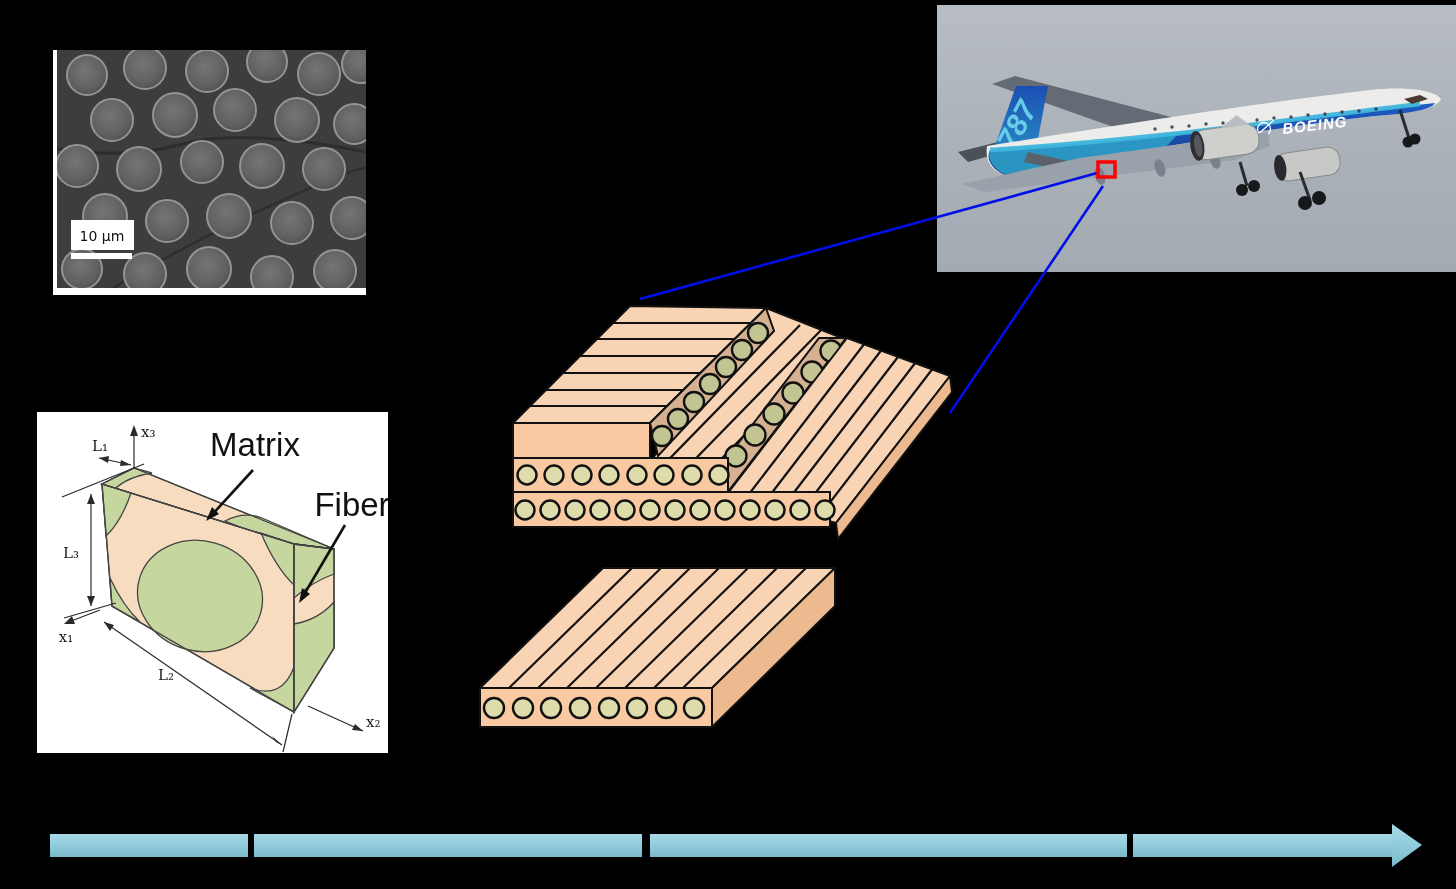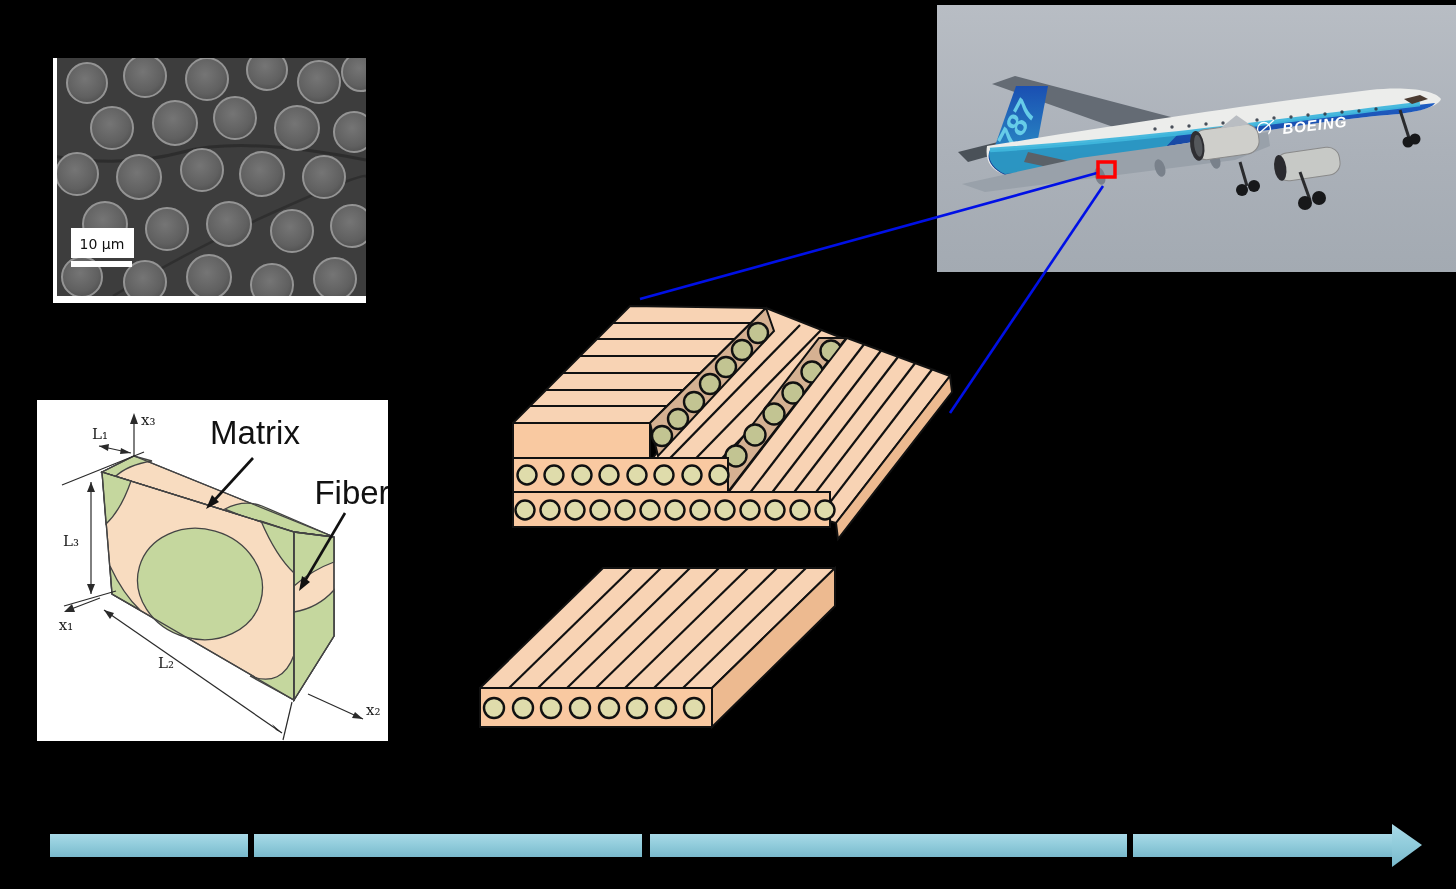--- a/index.html
+++ b/index.html
@@ -10,21 +10,21 @@
   .serifLbl{font-family:"DejaVu Serif", serif;font-size:15px;fill:#1a1a1a;}
   .bigLbl{font-family:"Liberation Sans", sans-serif;font-size:33px;fill:#111;}
   .thin{stroke:#2a2a2a;stroke-width:1.2;fill:none;}
   .edge{stroke:#111;stroke-width:2;fill:none;stroke-linejoin:round;}
 </style>
 </head>
 <body>
 
 <div id="slide">
 
-  <div class="fig" style="left:53px;top:50px;margin-top:8px;">
+  <div class="fig" style="left:53px;top:50px;">
     <svg width="313" height="245" viewBox="0 0 313 245">
       <rect x="0" y="0" width="313" height="245" fill="#ffffff"></rect>
       <rect x="4" y="0" width="309" height="238" fill="#3d3d3d"></rect>
       <defs>
         <radialGradient id="fibG" cx="45%" cy="40%" r="65%">
           <stop offset="0%" stop-color="#757575"></stop>
             <stop offset="70%" stop-color="#606060"></stop>
             <stop offset="100%" stop-color="#4e4e4e"></stop>
         </radialGradient>
         <clipPath id="semClip">
@@ -60,21 +60,21 @@
           <circle cx="156" cy="219" r="22"></circle>
         <circle cx="219" cy="227" r="21"></circle>
           <circle cx="282" cy="221" r="21"></circle>
       </g>
       <rect x="18" y="170" width="63" height="30" fill="#ffffff"></rect>
       <text x="49" y="191" text-anchor="middle" font-family="DejaVu Sans, sans-serif" font-size="14" fill="#111">10 μm</text>
       <rect x="18" y="203" width="61" height="6" fill="#ffffff"></rect>
     </svg>
   </div>
 
-  <div class="fig" style="left:37px;top:400px;">
+  <div class="fig" style="left:37px;top:412px;">
     <svg width="351" height="341" viewBox="37 412 351 341">
       <rect x="37" y="412" width="351" height="341" fill="#ffffff"></rect>
 
       <g stroke="#444" stroke-width="1.3">
 
         <polygon points="102,484 134,468 334,549 294,544" fill="#F8DCC0"></polygon>
         <path d="M102 484 L134 468 L152 473 Q127 477 115 489 Z" fill="#C5D79E"></path>
         <path d="M225 521 Q244 511 262 518 L334 549 L294 544 Q258 535 225 521 Z" fill="#C5D79E"></path>
 
         <polygon points="102,484 294,544 294,712 112,606" fill="#F8DCC0"></polygon>

